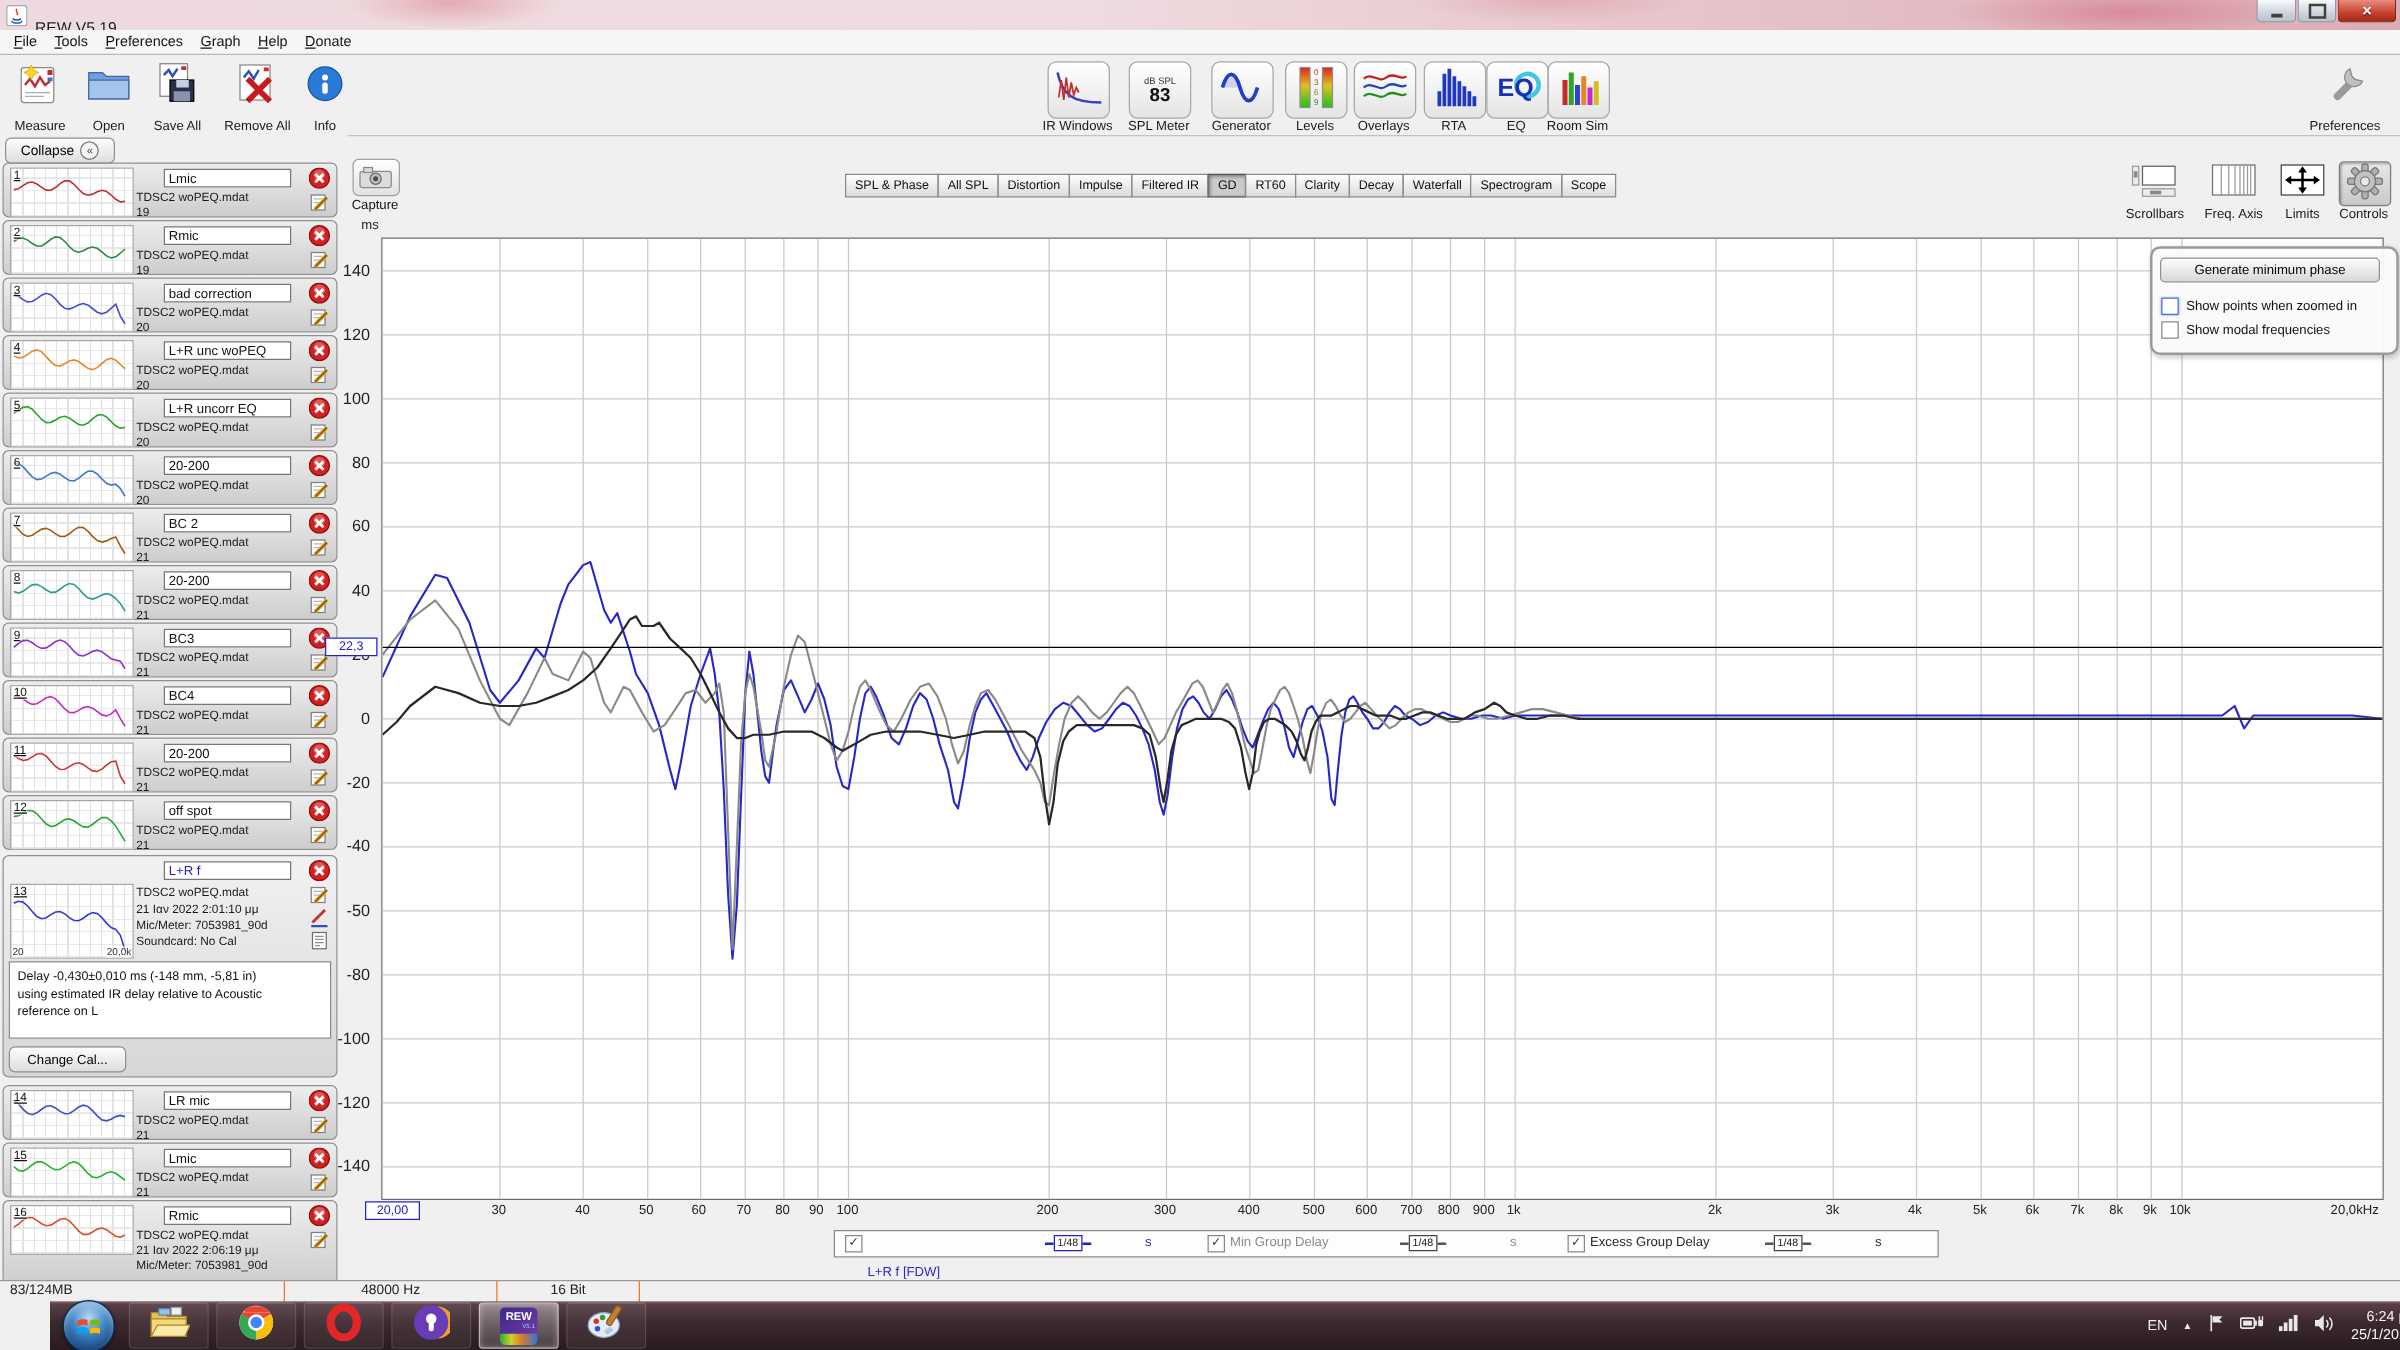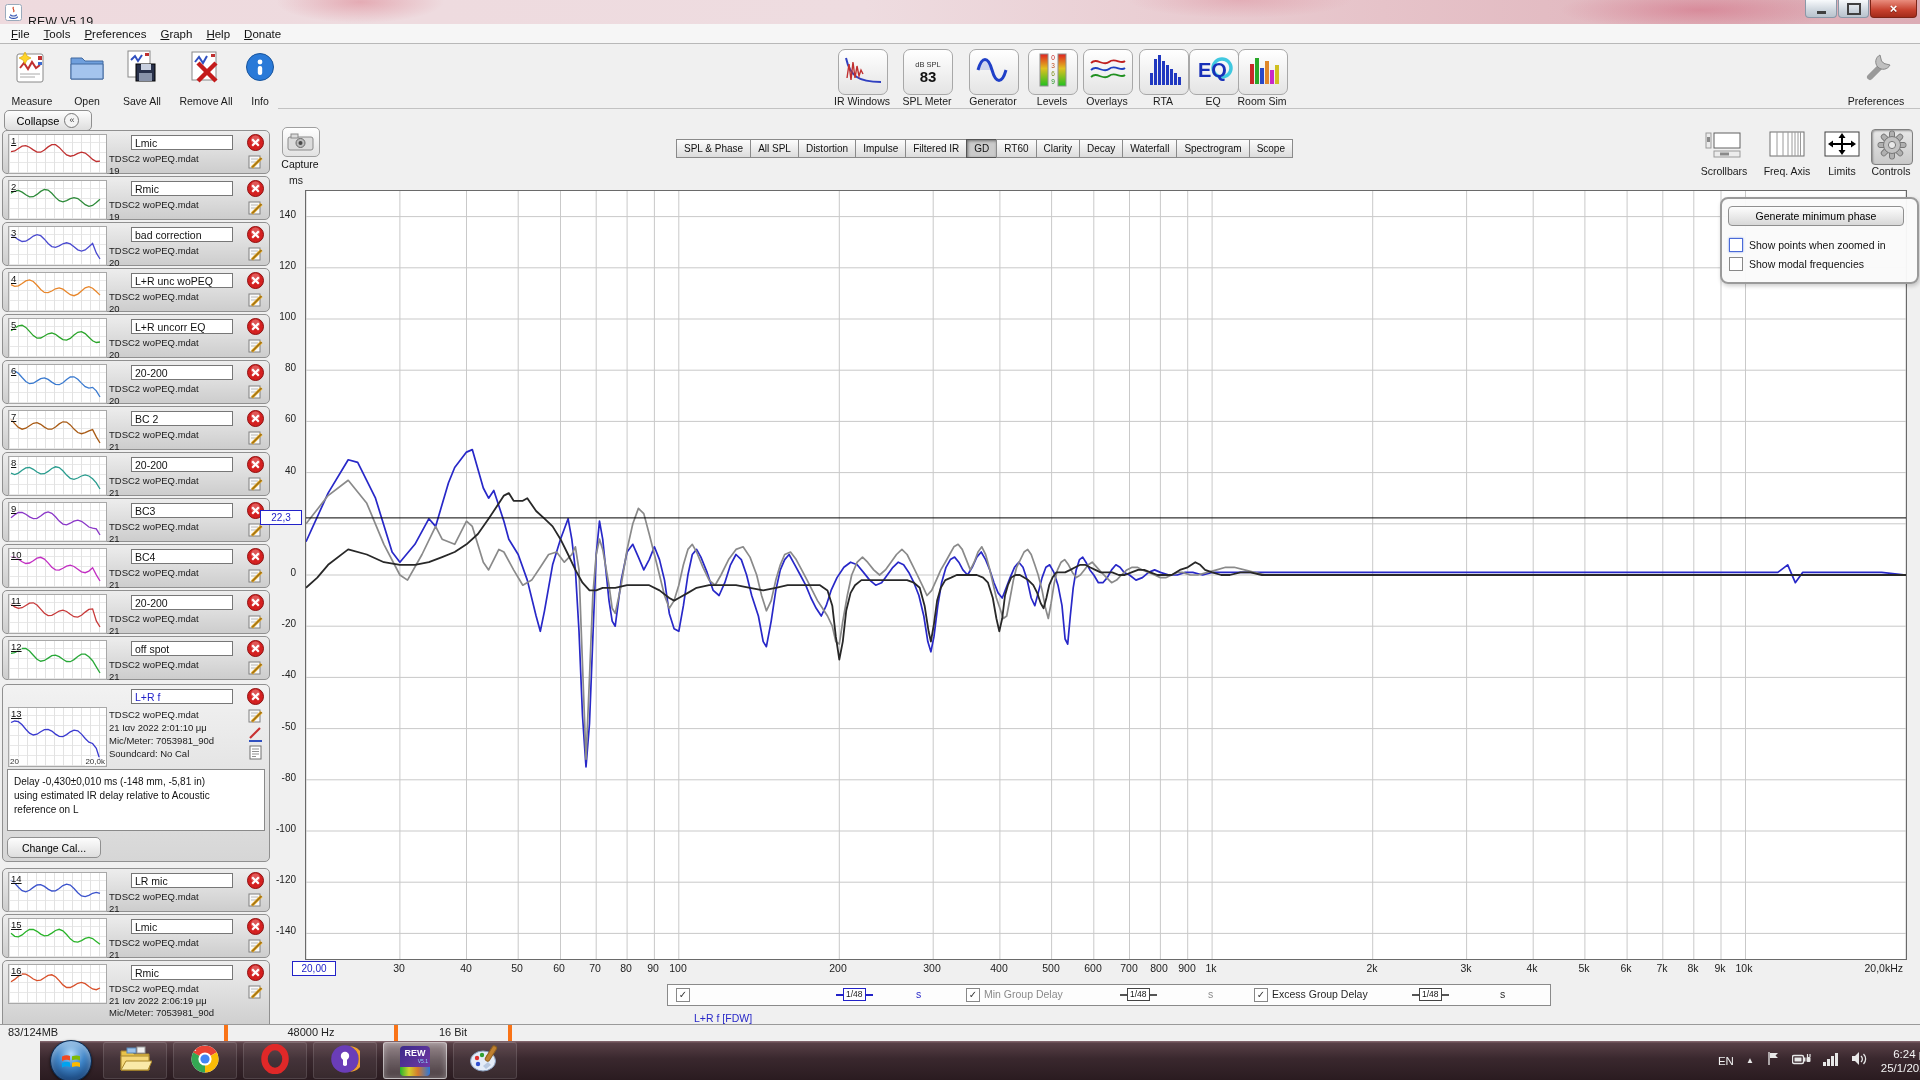--- a/index.html
+++ b/index.html
@@ -44,21 +44,21 @@
   .gicon{position:absolute;top:129px;display:flex;align-items:center;justify-content:center;}
   .gicon.pressed{border:1px solid #808080;border-radius:4px;background:linear-gradient(#e8e8e8,#c9c9c9);box-shadow:inset 1px 1px 2px rgba(0,0,0,.35);}
   .glabel{position:absolute;top:165px;width:70px;text-align:center;font-size:10.5px;color:#1a1a1a;}
   .capture-btn{position:absolute;left:282px;top:127px;width:36px;height:28px;border:1px solid #a0a0a0;border-radius:5px;
     background:linear-gradient(#fff,#e2e2e2);display:flex;align-items:center;justify-content:center;}
   .capture-label{position:absolute;left:264px;top:158px;width:72px;text-align:center;font-size:10.5px;}
   .y-unit{position:absolute;left:263px;top:174px;width:40px;text-align:right;font-size:10.5px;color:#222;}
   
   .plot{position:absolute;left:305px;top:190px;width:1600px;height:768px;background:#fff;border:1px solid #6a6a6a;box-sizing:content-box;}
   .ylabels{position:absolute;left:258px;top:190px;width:42px;height:768px;}
-  .ylabels div{position:absolute;right:4px;font-size:10px;color:#222;}
+  .ylabels div{position:absolute;right:4px;font-size:13px;color:#222;}
   .xlabels{position:absolute;left:305px;top:962px;width:1602px;height:14px;}
   .xlabels div{position:absolute;width:56px;text-align:center;font-size:10.5px;color:#222;}
   .cursor-y-label{position:absolute;left:260px;width:40px;height:13px;border:1px solid #2222c8;background:#fff;
     color:#2222c8;font-size:10px;text-align:center;line-height:13px;}
   .cursor-x-label{position:absolute;left:292px;top:961px;width:42px;height:13px;border:1px solid #2222c8;background:#fff;
     color:#2222c8;font-size:10px;text-align:center;line-height:13px;}
   .controls-panel{position:absolute;left:1720px;top:197px;width:176px;border:2px solid #9a9a9a;border-radius:8px;
     background:rgba(250,250,250,.96);padding:7px 13px 6px 6px;box-shadow:1px 2px 4px rgba(0,0,0,.2);}
   .cp-btn{width:100%;height:20px;border:1px solid #909090;border-radius:4px;background:linear-gradient(#fdfdfd,#d8d8d8);
     font-size:10.5px;font-family:"Liberation Sans",sans-serif;margin-bottom:7px;}
@@ -106,21 +106,21 @@
   .thumb-ax{position:absolute;bottom:0;font-size:8px;color:#333;background:rgba(255,255,255,.7);}
   .pencil-btn{position:absolute;right:6px;top:42px;width:15px;height:15px;}
   .doc-btn{position:absolute;right:6px;top:60px;width:15px;height:15px;}
   .info-box{position:absolute;left:4px;top:84px;width:258px;height:62px;background:#fff;border:1px solid #8a8a8a;
     font-size:10px;line-height:14px;padding:5px 6px;box-sizing:border-box;color:#111;}
   .changecal-btn{position:absolute;left:4px;top:152px;width:94px;height:21px;border:1px solid #909090;border-radius:5px;
     background:linear-gradient(#fdfdfd,#dedede);font-size:10.5px;font-family:"Liberation Sans",sans-serif;}
   
   .statusbar{position:absolute;left:0;top:1024px;width:1920px;height:17px;background:#f0f0f0;border-top:1px solid #9a9a9a;
     display:flex;font-size:11px;color:#222;}
-  .scell{border-right:4px solid #f97316;padding:1px 0 0 8px;box-sizing:border-box;}
+  .scell{border-right:1px solid #f97316;padding:1px 0 0 8px;box-sizing:border-box;}
   .scell.w1{width:228px}.scell.w2{width:170px;text-align:center;padding-left:0}.scell.w3{width:114px;text-align:center;padding-left:0}
   
   .taskbar{position:absolute;left:0;top:1041px;width:1920px;height:39px;
     background:linear-gradient(#8a6c74 0%,#573f46 6%,#3a282e 45%,#2a1b20 100%);display:flex;align-items:center;margin-left:40px;}
   .orb{width:40px;height:40px;border-radius:50%;margin:0 8px 0 10px;border:1px solid #0a2a50;
     background:radial-gradient(circle at 50% 32%,#b8dcf8 0%,#3f85c8 40%,#123a6e 85%);
     display:flex;align-items:center;justify-content:center;box-shadow:inset 0 4px 6px rgba(255,255,255,.45), 0 1px 3px rgba(0,0,0,.6);}
   .app{width:62px;height:35px;margin:0 3px;border-radius:3px;display:flex;align-items:center;justify-content:center;
     background:rgba(255,255,255,.06);border:1px solid rgba(255,255,255,.12);}
   .app.active{background:linear-gradient(rgba(255,255,255,.38),rgba(255,255,255,.14));border:1px solid rgba(255,255,255,.55);

